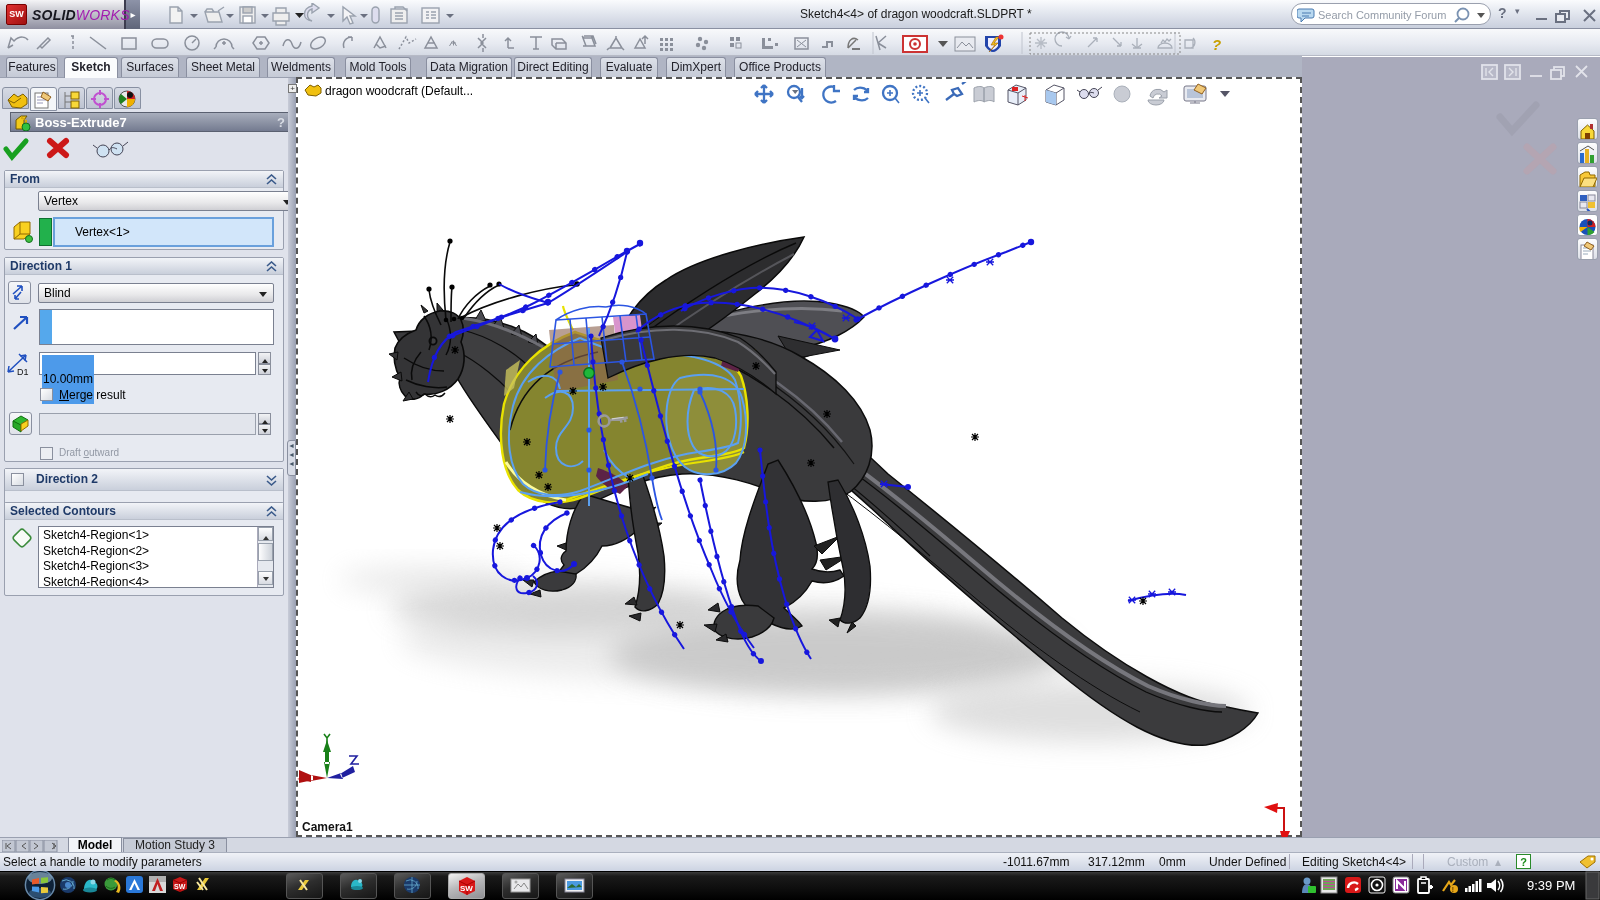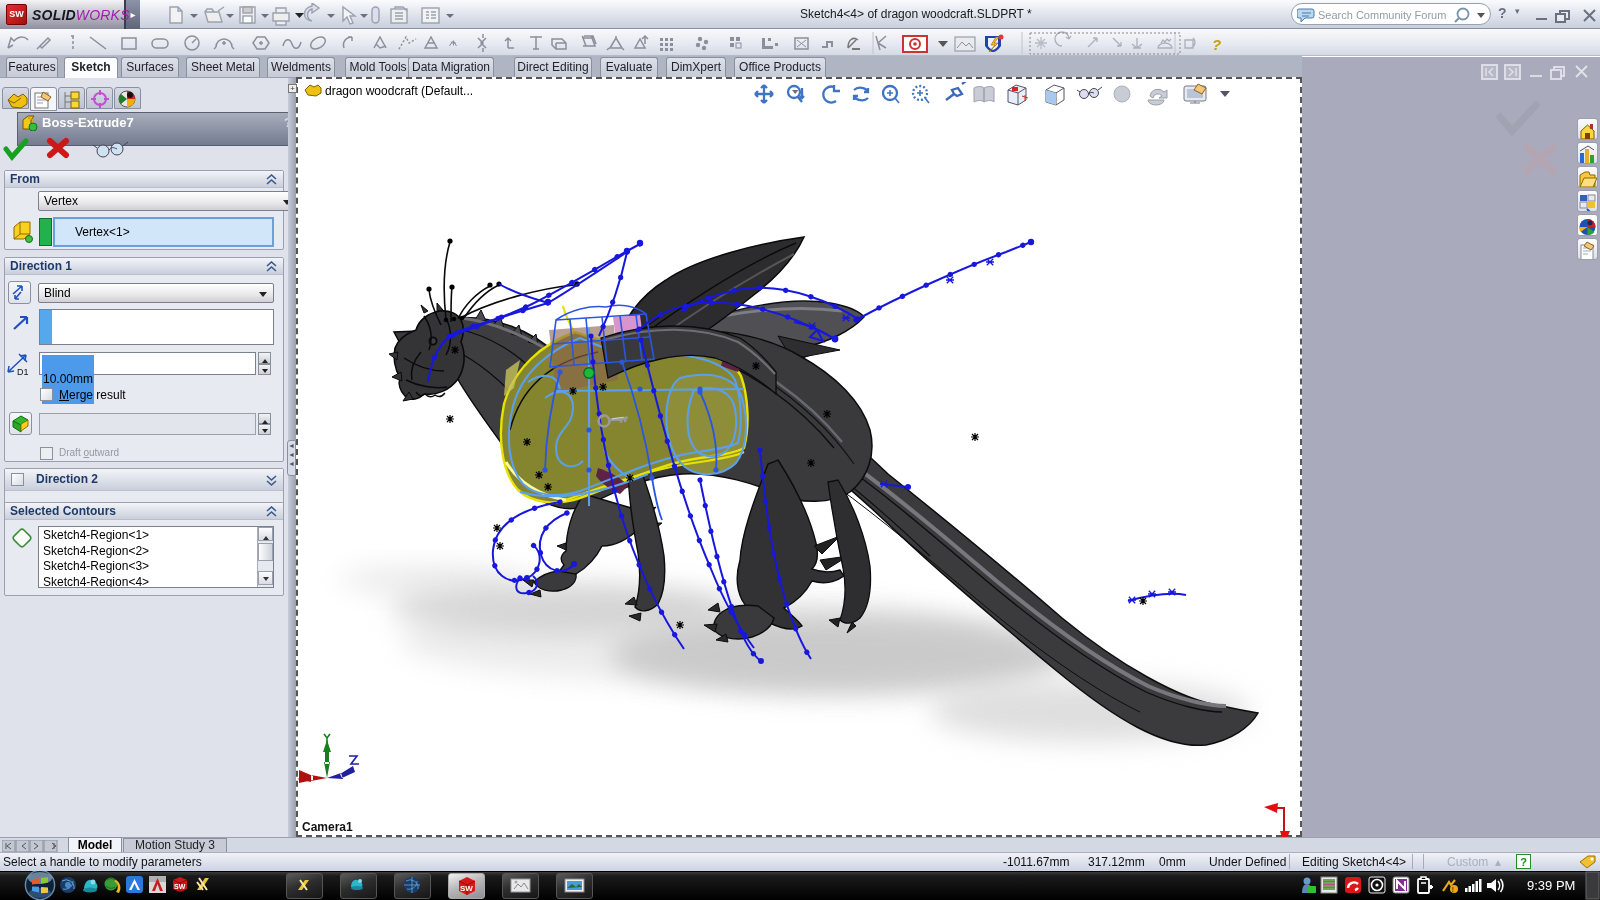--- a/index.html
+++ b/index.html
@@ -17,21 +17,21 @@
 
 #tb2{left:0;top:29px;width:1600px;height:27px;background:linear-gradient(#f8f9fb,#e7eaf1 55%,#d5dae4);border-bottom:1px solid #b6bac6}
 
 #tabrow{left:0;top:56px;width:1302px;height:21px;background:#b0b5c4}
 .tab{position:absolute;top:1px;height:20px;background:linear-gradient(#dde1e9,#c5cad6);border:1px solid #8a8fa0;border-bottom:none;border-radius:3px 3px 0 0;font-size:12px;color:#23232c;text-align:center;line-height:19px}
 .tab.act{background:#fbfcfd;font-weight:bold;height:21px;z-index:3}
 
 #leftpanel{left:0;top:77px;width:296px;height:760px;background:#dfe2eb;border-top:1px solid #9aa0b0}
 .pmtab{position:absolute;top:9px;height:22px;width:27px;background:linear-gradient(#d6dae4,#bec4d2);border:1px solid #8890a2;border-radius:3px 3px 0 0}
 .pmtab.act{background:#f4f6f9;height:24px}
-#pmhead{left:17px;top:34px;width:284px;height:34px;background:linear-gradient(#a8aebc,#747b90);border:1px solid #5a6070;color:#fff;font-weight:bold;font-size:13px;line-height:19px}
+#pmhead{left:10px;top:34px;width:284px;height:20px;background:linear-gradient(#a8aebc,#747b90);border:1px solid #5a6070;color:#fff;font-weight:bold;font-size:13px;line-height:19px}
 .grp{position:absolute;left:4px;width:280px;background:#e7eaf1;border:1px solid #9aa0af;border-radius:2px}
 .ghead{height:17px;background:linear-gradient(#f2f4f8,#c9cfdb);border-bottom:1px solid #b9bfcb;color:#1f3a68;font-weight:bold;font-size:12px;line-height:16px;padding-left:5px}
 .chev{position:absolute;right:6px;top:3px;color:#3a5a8a;font-size:9px;line-height:10px}
 .combo{position:absolute;background:linear-gradient(#fff,#e8e8ea 60%,#cfcfd4);border:1px solid #7a8090;border-radius:2px;font-size:12px;color:#000;line-height:18px;padding-left:5px}
 .combo:after{content:"";position:absolute;right:6px;top:8px;border:4px solid transparent;border-top:5px solid #222}
 .spin{position:absolute;width:13px}
 .spin div{height:50%;background:linear-gradient(#f2f3f5,#cdd0d8);border:1px solid #8a8f9c;position:relative}
 .spin div:after{content:"";position:absolute;left:3px;border:3px solid transparent}
 .spin .up:after{top:3px;border-bottom:4px solid #222}
 .spin .dn:after{top:4px;border-top:4px solid #222}
@@ -169,21 +169,21 @@
  <rect x="1030" y="3" width="150" height="21" fill="none" stroke="#888" stroke-width="1" stroke-dasharray="2 2"></rect>
 </svg>
 
 <div class="abs" id="tabrow">
 <div class="tab" style="left:6px;width:52px">Features</div>
 <div class="tab act" style="left:64px;width:54px">Sketch</div>
 <div class="tab" style="left:121px;width:58px">Surfaces</div>
 <div class="tab" style="left:186px;width:74px">Sheet Metal</div>
 <div class="tab" style="left:267px;width:68px">Weldments</div>
 <div class="tab" style="left:345px;width:66px">Mold Tools</div>
-<div class="tab" style="left:408px;width:86px">Data Migration</div>
+<div class="tab" style="left:426px;width:86px">Data Migration</div>
 <div class="tab" style="left:514px;width:78px">Direct Editing</div>
 <div class="tab" style="left:600px;width:58px">Evaluate</div>
 <div class="tab" style="left:666px;width:60px">DimXpert</div>
 <div class="tab" style="left:734px;width:92px">Office Products</div>
 </div>
 
 <div class="abs" id="leftpanel">
  <div class="pmtab" style="left:2px"></div>
  <div class="pmtab act" style="left:30px"></div>
  <div class="pmtab" style="left:58px"></div>

